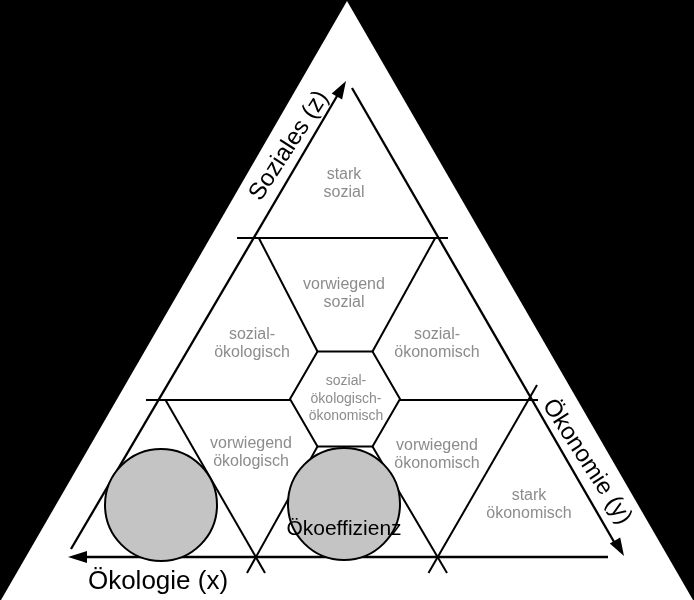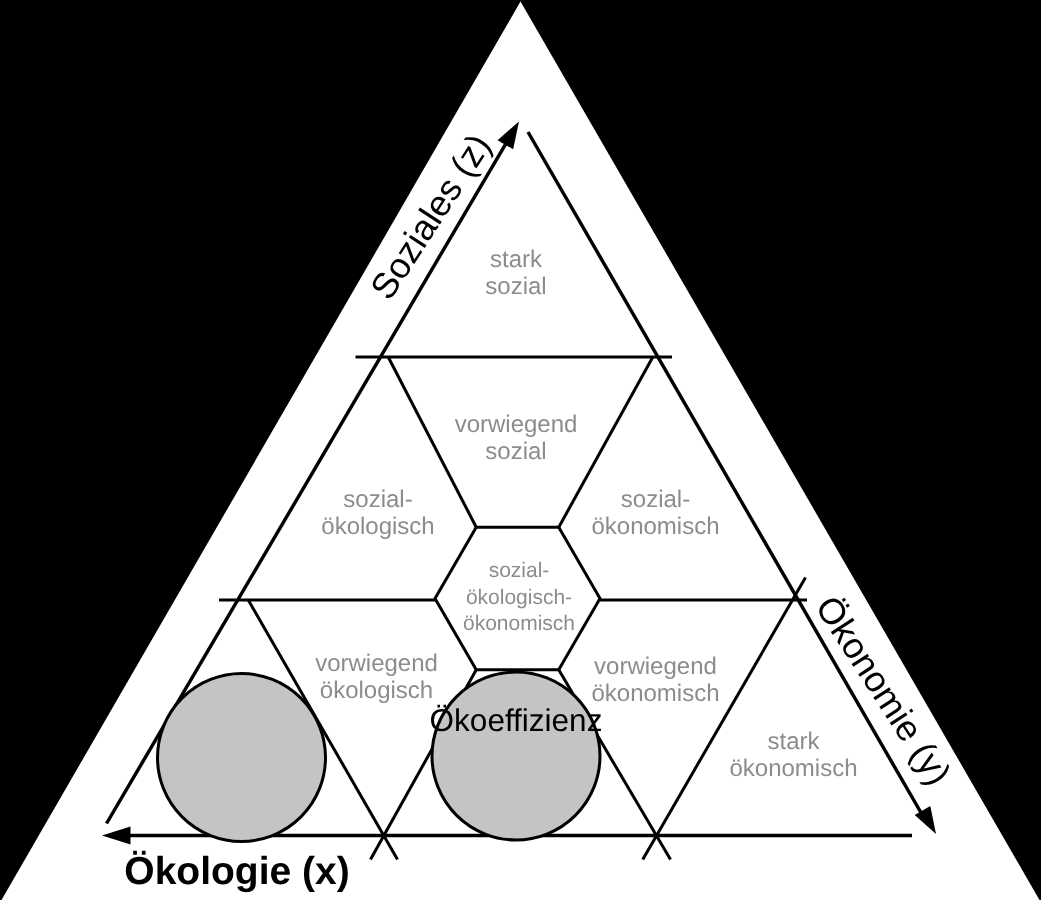--- a/index.html
+++ b/index.html
@@ -15,21 +15,21 @@
   }
   .stage svg{position:absolute;left:0;top:0;}
   .lbl{
     position:absolute; transform:translate(-50%,-50%);
     white-space:pre-line; text-align:center; pointer-events:none;
   }
   .region{ color:var(--region-label); font-size:16px; line-height:18px; }
   .region-hex{ color:var(--region-label); font-size:14px; line-height:17.5px; }
   .marker-label{ color:var(--text); font-size:21px; line-height:22px; }
   .axis-label{ color:var(--text); font-size:24px; line-height:24px; white-space:nowrap; }
-  .axis-label-x{ color:var(--text); font-size:26px; line-height:26px; white-space:nowrap;font-weight:bold; }
+  .axis-label-x{ color:var(--text); font-size:26px; line-height:26px; white-space:nowrap; }
   .rot-left{ transform:translate(-50%,-50%) rotate(-57deg); }
   .rot-right{ transform:translate(-50%,-50%) rotate(57deg); }
 </style>
 </head>
 <body>
 
 <div class="stage">
 
   <svg width="694" height="600" viewBox="0 0 694 600">
 
@@ -77,19 +77,19 @@
   <div class="lbl region-hex" style="left:346px;top:398px">sozial-
 ökologisch-
 ökonomisch</div>
   <div class="lbl region" style="left:251px;top:452px">vorwiegend
 ökologisch</div>
   <div class="lbl region" style="left:437px;top:454px">vorwiegend
 ökonomisch</div>
   <div class="lbl region" style="left:529px;top:504px">stark
 ökonomisch</div>
 
-  <div class="lbl marker-label" style="left:344px;top:481px">Ökoeffizienz</div>
+  <div class="lbl marker-label" style="left:344px;top:528px">Ökoeffizienz</div>
 
   <div class="lbl axis-label rot-left" style="left:288px;top:145px">Soziales (z)</div>
   <div class="lbl axis-label rot-right" style="left:588px;top:461px">Ökonomie (y)</div>
   <div class="lbl axis-label-x" style="left:158px;top:580px">Ökologie (x)</div>
 
 </div>
 
 </body></html>

